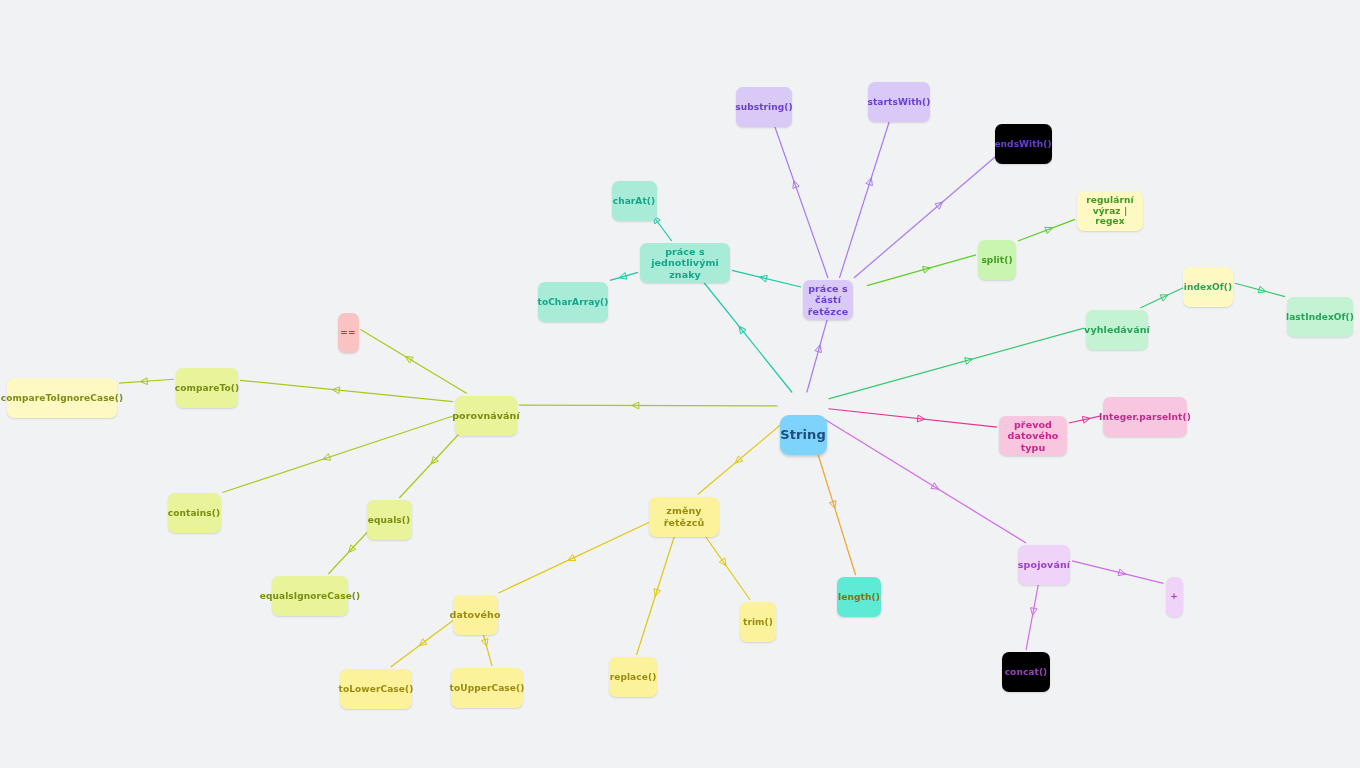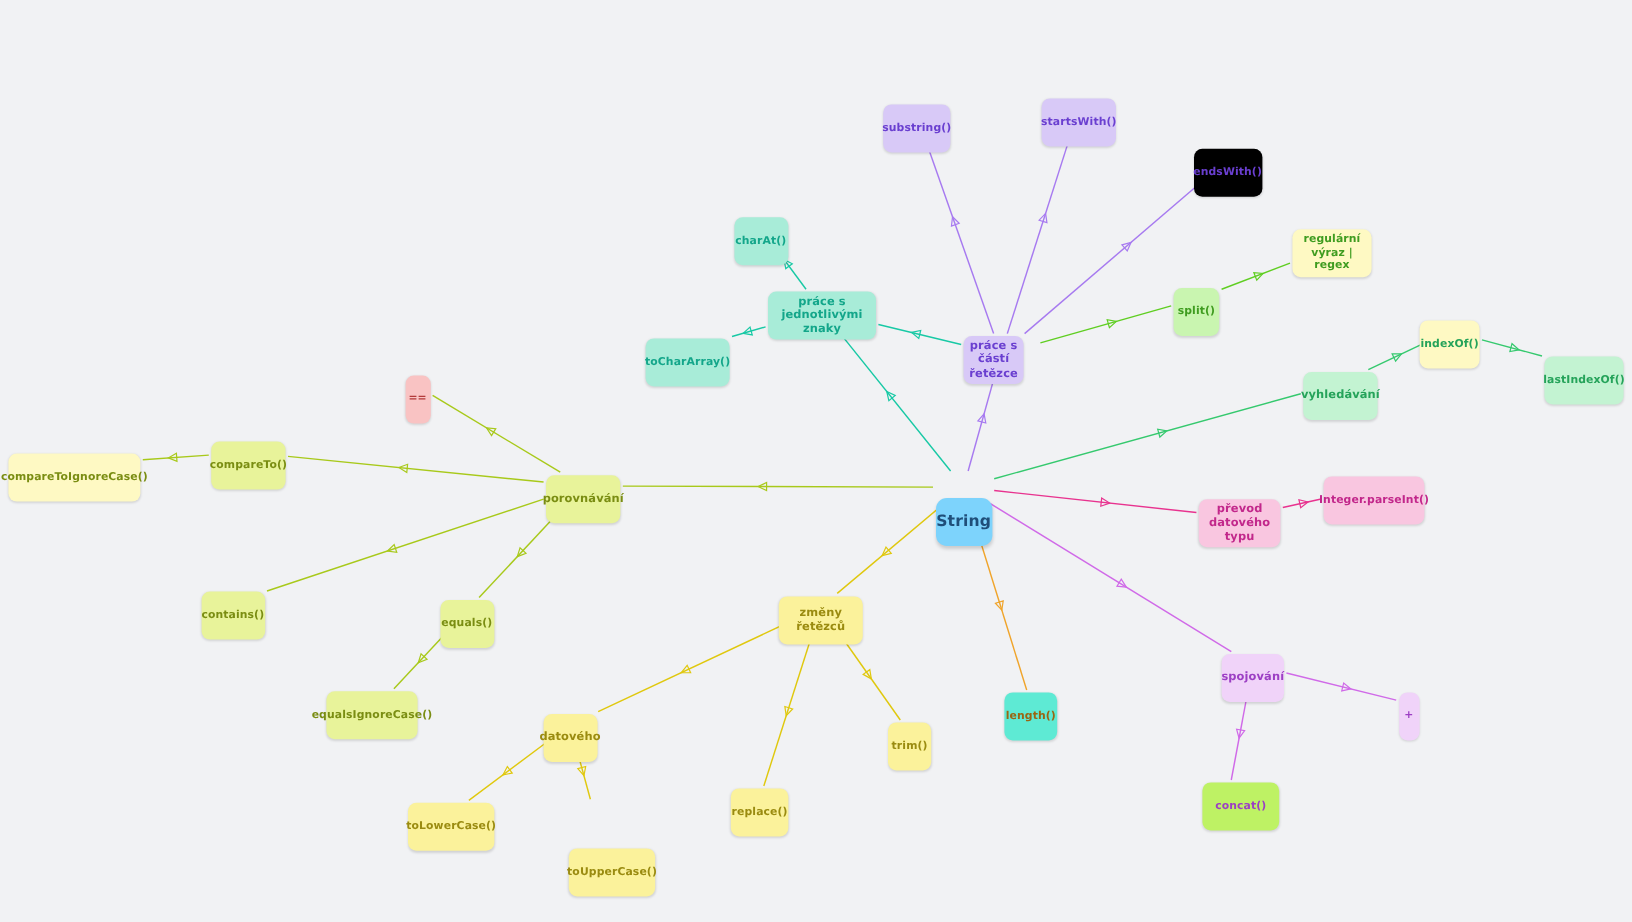--- a/index.html
+++ b/index.html
@@ -186,23 +186,23 @@
     <div class="node topic" style="left: 455px; top: 395.5px; width: 62px; height: 19px; background: rgb(232, 243, 154); color: rgb(122, 141, 18);">porovnávání</div>
     <div class="node leaf" style="left: 337.5px; top: 312.5px; width: 21px; height: 19px; background: rgb(249, 195, 195); color: rgb(179, 58, 58);">==</div>
     <div class="node leaf" style="left: 176px; top: 368px; width: 62px; height: 18px; background: rgb(232, 243, 154); color: rgb(122, 141, 18);">compareTo()</div>
     <div class="node leaf" style="left: 7px; top: 378px; width: 110px; height: 18px; background: #fef9c3; color: rgb(122, 141, 18);">compareToIgnoreCase()</div>
     <div class="node leaf" style="left: 167.5px; top: 493px; width: 53px; height: 18px; background: rgb(232, 243, 154); color: rgb(122, 141, 18);">contains()</div>
     <div class="node leaf" style="left: 366.5px; top: 500px; width: 45px; height: 18px; background: rgb(232, 243, 154); color: rgb(122, 141, 18);">equals()</div>
     <div class="node leaf" style="left: 272px; top: 576px; width: 76px; height: 18px; background: rgb(232, 243, 154); color: rgb(122, 141, 18);">equalsIgnoreCase()</div>
     <div class="node topic" style="left: 649px; top: 496.5px; width: 70px; height: 19px; background: rgb(251, 242, 155); color: rgb(154, 139, 16);">změny řetězců</div>
     <div class="node topic" style="left: 452.5px; top: 595px; width: 45px; height: 18px; background: rgb(251, 242, 155); color: rgb(154, 139, 16);">datového</div>
     <div class="node leaf" style="left: 340px; top: 669px; width: 72px; height: 18px; background: rgb(251, 242, 155); color: rgb(154, 139, 16);">toLowerCase()</div>
-    <div class="node leaf" style="left: 474px; top: 668px; width: 72px; height: 18px; background: rgb(251, 242, 155); color: rgb(154, 139, 16); margin-top: 39px;">toUpperCase()</div>
+    <div class="node leaf" style="left: 451px; top: 668px; width: 72px; height: 18px; background: rgb(251, 242, 155); color: rgb(154, 139, 16);">toUpperCase()</div>
     <div class="node leaf" style="left: 609px; top: 657px; width: 48px; height: 18px; background: rgb(251, 242, 155); color: rgb(154, 139, 16);">replace()</div>
     <div class="node leaf" style="left: 740px; top: 602px; width: 36px; height: 18px; background: rgb(251, 242, 155); color: rgb(154, 139, 16);">trim()</div>
     <div class="node leaf" style="left: 837px; top: 577px; width: 44px; height: 32px; background: #5eead4; color: rgb(154, 101, 18);">length()</div>
     <div class="node topic" style="left: 999px; top: 416px; width: 68px; height: 30px; background: rgb(249, 198, 224); color: rgb(194, 39, 139);">převod
 datového typu</div>
     <div class="node leaf" style="left: 1103px; top: 397px; width: 84px; height: 18px; background: rgb(249, 198, 224); color: rgb(194, 39, 139);">Integer.parseInt()</div>
     <div class="node topic" style="left: 1018px; top: 545px; width: 52px; height: 18px; background: rgb(240, 211, 249); color: rgb(156, 63, 196);">spojování</div>
     <div class="node leaf" style="left: 1165.5px; top: 576.5px; width: 17px; height: 19px; background: rgb(240, 211, 249); color: rgb(156, 63, 196);">+</div>
-    <div class="node leaf" style="left: 1002px; top: 652px; width: 64px; height: 18px; background: #bef264; color: rgb(156, 63, 196);">concat()</div>
+    <div class="node leaf" style="left: 1002px; top: 652px; width: 48px; height: 18px; background: #000000; color: rgb(156, 63, 196);">concat()</div>
   </div>
 
 </body></html>

